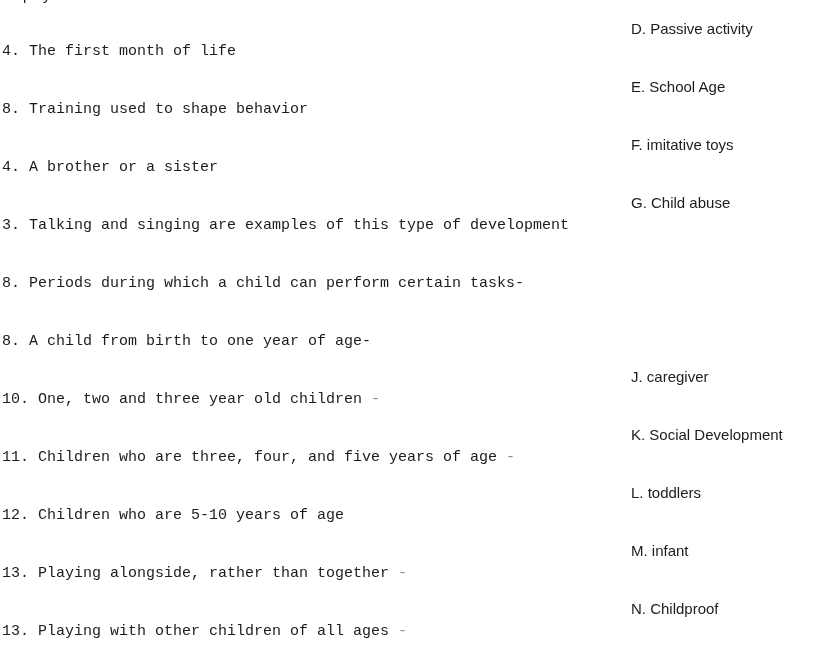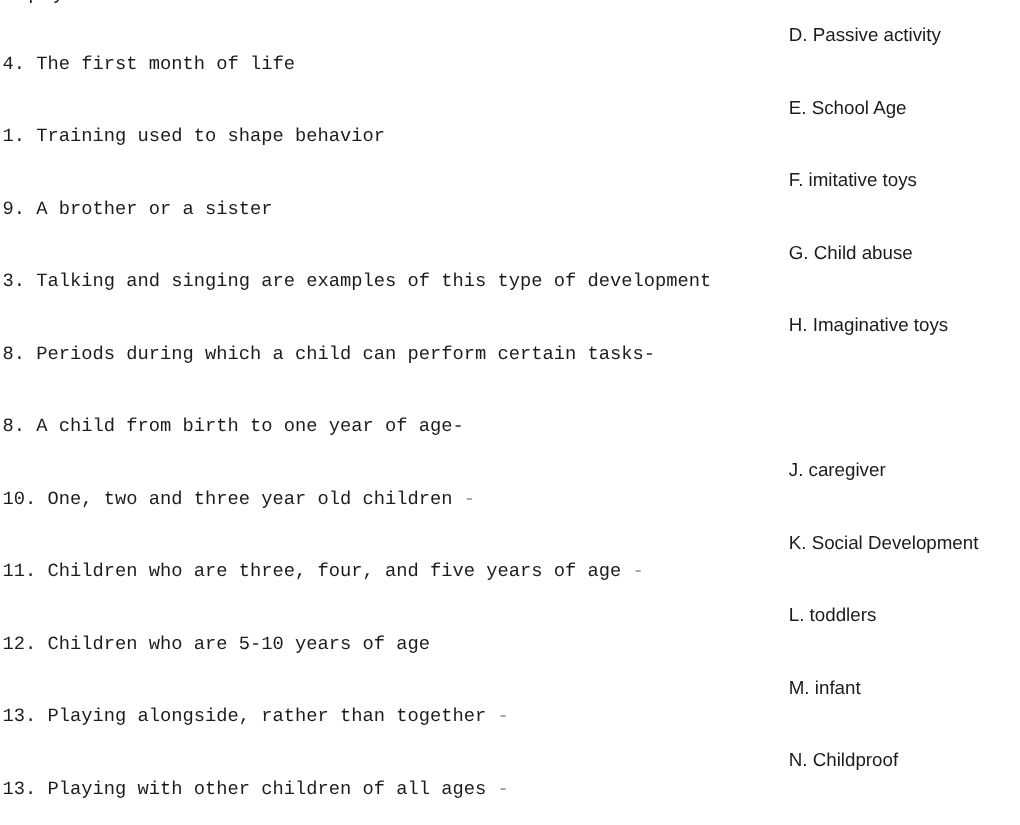--- a/index.html
+++ b/index.html
@@ -60,44 +60,43 @@
   <div id="rows-container">
   <div class="match-row">
     <div class="cell-left">
       <span>4. The first month of life</span><span class="gray-dash"></span>
     </div>
     <div class="cell-right">D. Passive activity</div>
   </div>
 
   <div class="match-row">
     <div class="cell-left">
-      <span>1. Training used to shape behavior</span><span class="gray-dash"></span>
+      <span>8. Training used to shape behavior</span><span class="gray-dash"></span>
     </div>
     <div class="cell-right">E. School Age</div>
   </div>
 
   <div class="match-row">
     <div class="cell-left">
-      <span>9. A brother or a sister</span><span class="gray-dash"></span>
+      <span>4. A brother or a sister</span><span class="gray-dash"></span>
     </div>
     <div class="cell-right">F. imitative toys</div>
   </div>
 
   <div class="match-row">
     <div class="cell-left">
       <span>3. Talking and singing are examples of this type of development</span><span class="gray-dash"></span>
     </div>
     <div class="cell-right">G. Child abuse</div>
   </div>
 
   <div class="match-row">
     <div class="cell-left">
       <span>8. Periods during which a child can perform certain tasks-</span><span class="gray-dash"></span>
     </div>
-    <div class="cell-right">H. Imaginative toys</div>
   </div>
 
   <div class="match-row">
     <div class="cell-left">
       <span>8. A child from birth to one year of age-</span><span class="gray-dash"></span>
     </div>
   </div>
 
   <div class="match-row">
     <div class="cell-left">

